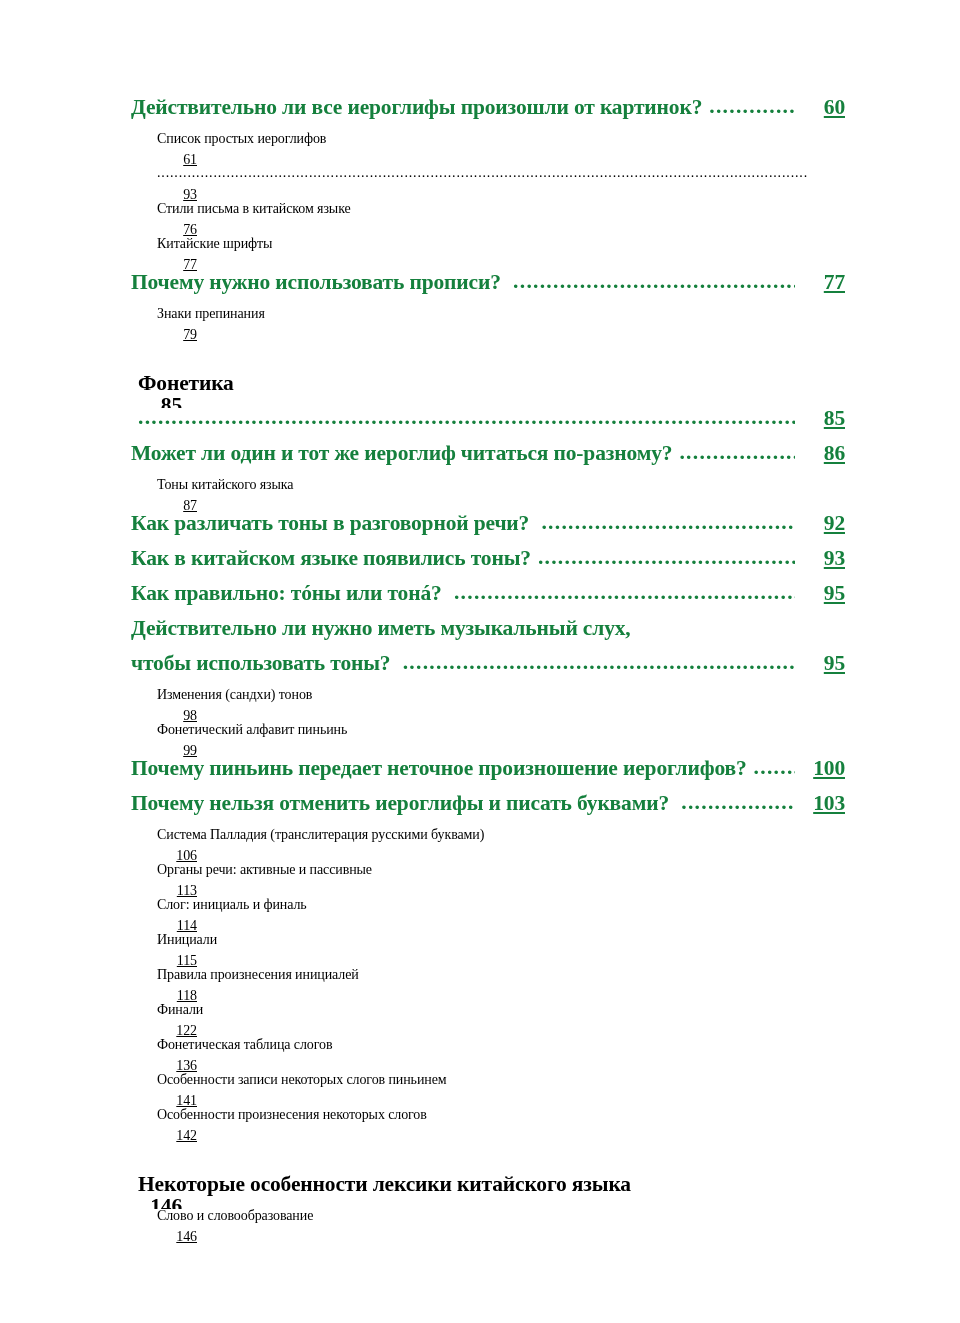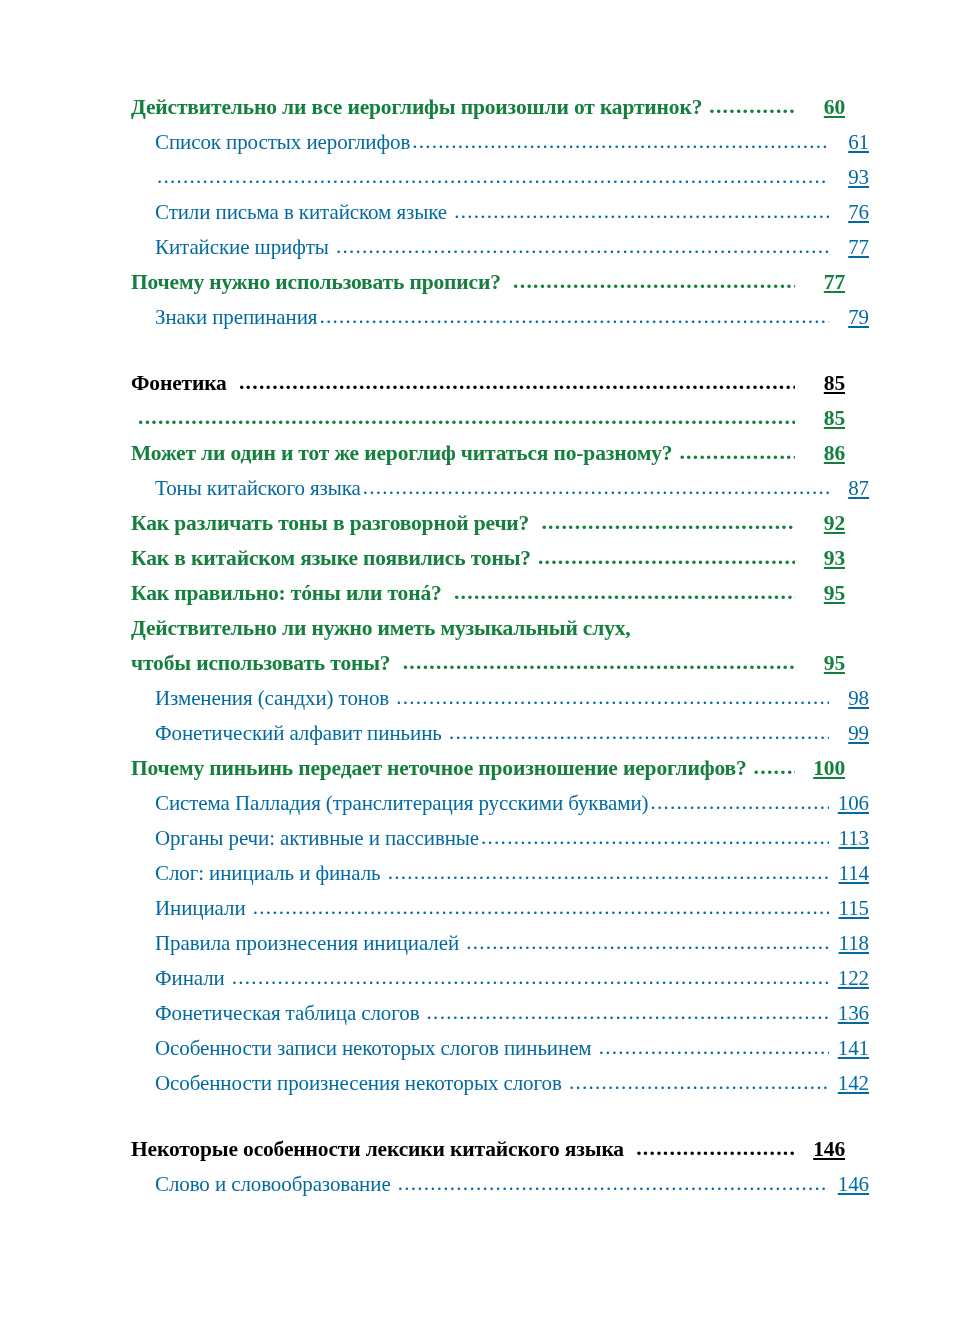--- a/index.html
+++ b/index.html
@@ -70,42 +70,44 @@
     text-decoration: underline;
   }
 
   
   .lvl-major {
     padding-left: 0px;
     color: #000000;
     font-weight: bold;
     font-size: 21.5px;
     letter-spacing: -0.15px;
+    flex-direction: column;
   }
   .lvl-major .pageno { min-width: 44px; }
   .lvl-major .leader { margin-left: 7px; margin-right: 6px; }
 
   
   .lvl-question {
     padding-left: 0px;
     color: #15803d;
     font-weight: bold;
     font-size: 21.5px;
     letter-spacing: -0.15px;
   }
   .lvl-question .pageno { min-width: 44px; }
   .lvl-question .leader { margin-left: 7px; margin-right: 6px; }
 
   
   .lvl-sub {
     padding-left: 24px;
-    color: #0369a1;
+    color: #000000;
     font-weight: normal;
-    font-size: 21px;
+    font-size: 14px;
     letter-spacing: -0.1px;
+    flex-direction: column;
   }
   .lvl-sub .pageno { min-width: 40px; }
   .lvl-sub .leader { margin-left: 2px; margin-right: 0px; }
   .gap-lg { height: 31px; }
 </style>
 </head>
 <body>
 
 <div class="page">
   <div class="toc" id="toc-list">
@@ -194,20 +196,25 @@
       <div class="toc-entry lvl-sub">
         <span class="title">Фонетический алфавит пиньинь </span>
         <span class="leader"></span>
         <span class="pageno">99</span>
       </div>
       <div class="toc-entry lvl-question">
         <span class="title">Почему пиньинь передает неточное произношение иероглифов?</span>
         <span class="leader"></span>
         <span class="pageno">100</span>
       </div>
+      <div class="toc-entry lvl-question">
+        <span class="title">Почему нельзя отменить иероглифы и писать буквами? </span>
+        <span class="leader"></span>
+        <span class="pageno">103</span>
+      </div>
       <div class="toc-entry lvl-sub">
         <span class="title">Система Палладия (транслитерация русскими буквами)</span>
         <span class="leader"></span>
         <span class="pageno">106</span>
       </div>
       <div class="toc-entry lvl-sub">
         <span class="title">Органы речи: активные и пассивные</span>
         <span class="leader"></span>
         <span class="pageno">113</span>
       </div>

